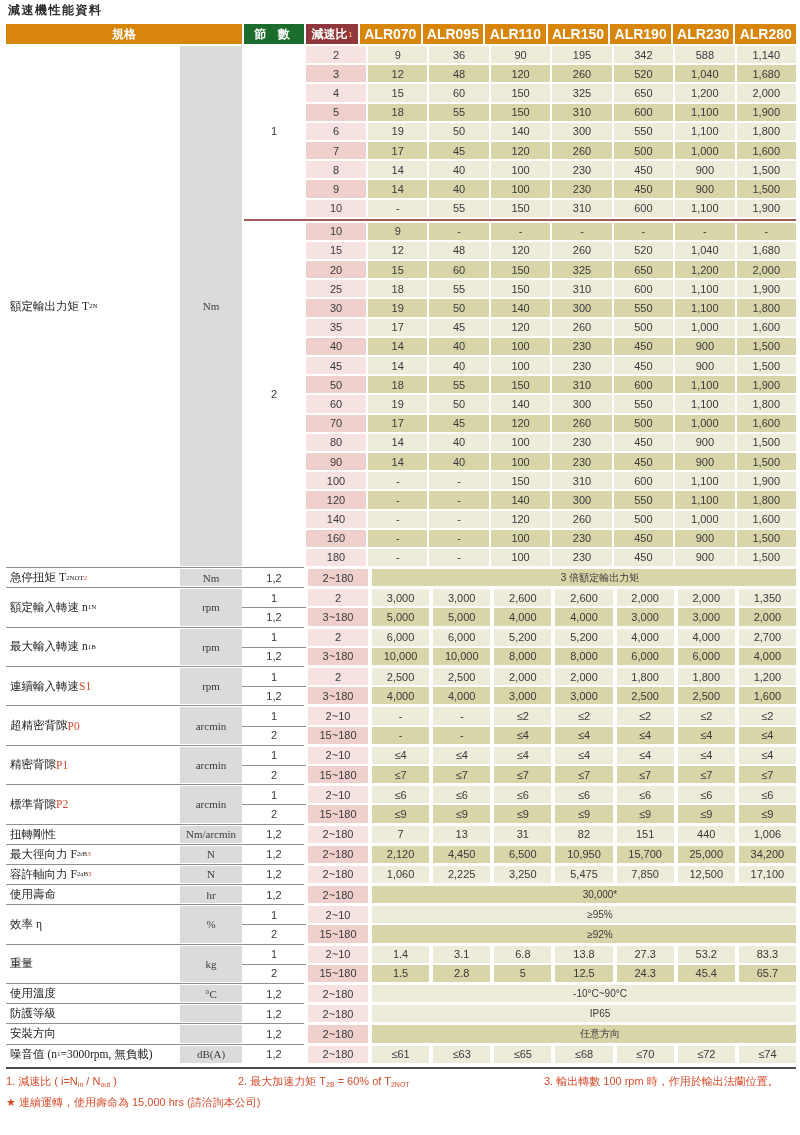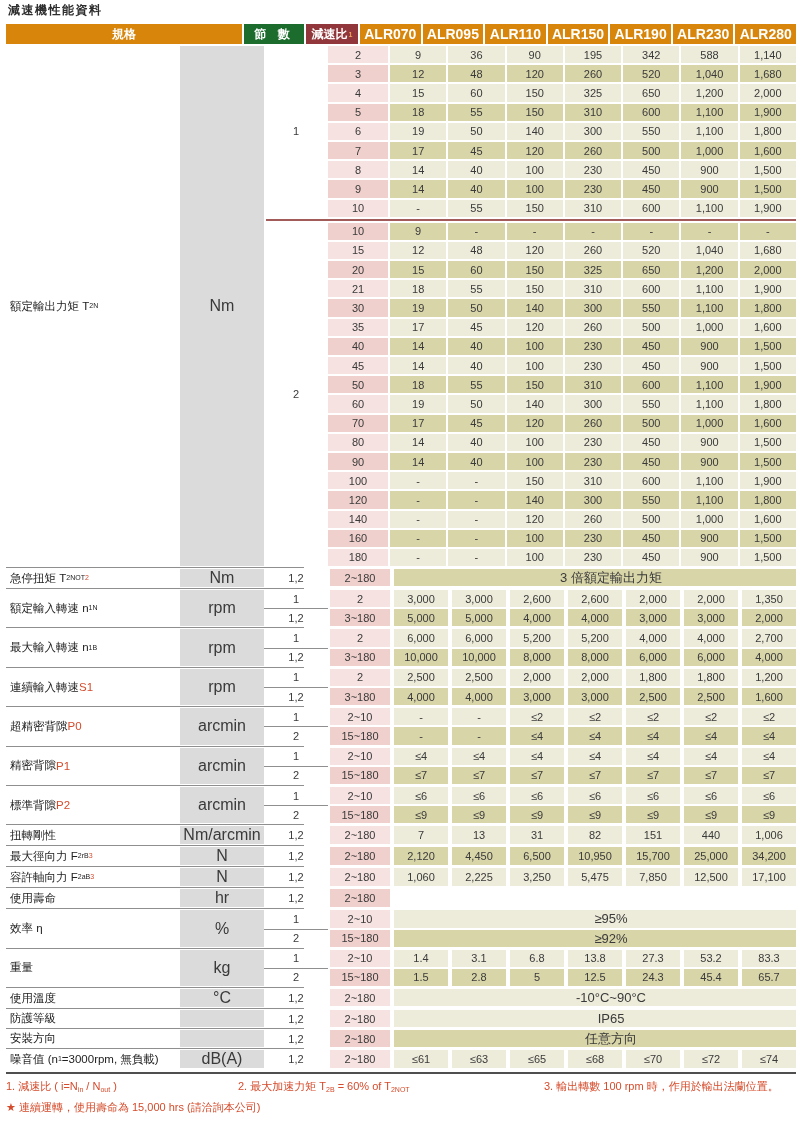--- a/index.html
+++ b/index.html
@@ -25,33 +25,33 @@
   .tablewrap{position:absolute;left:6px;top:24px;width:790px;}
   .hdr{display:flex;gap:2px;height:20px;margin-bottom:2px;}
   .hcell{display:flex;align-items:center;justify-content:center;color:#fff;
     font-weight:bold;font-size:12px;}
   .h-spec{width:236px;background:var(--c-orange);}
   .h-stage{width:60px;background:var(--c-green);letter-spacing:4px;}
   .h-ratio{width:52px;background:var(--c-maroon);position:relative;}
   .h-ratio sup{font-size:7px;color:#F2A559;margin-left:1px;}
   .h-model{flex:1;background:var(--c-orange);font-size:14px;}
   .band{display:flex;gap:2px;}
-  .cell{display:flex;align-items:center;justify-content:center;font-size:11px;}
+  .cell{display:flex;align-items:center;justify-content:center;font-size:11px;font-family:Liberation Serif, serif;}
   .lblcell{width:172px;justify-content:flex-start;padding-left:4px;background:#fff;
     font-size:11.5px;color:#222;}
-  .unitcell{width:84px;background:var(--c-gray);font-size:16px;}
+  .unitcell{width:62px;background:var(--c-gray);font-size:11px;}
   .rcol{flex:1;display:flex;flex-direction:column;}
   .sect{display:flex;gap:2px;}
   .stagecol{width:60px;display:flex;align-items:center;justify-content:center;
     font-size:11px;background:#fff;}
   .rowscol{flex:1;display:flex;flex-direction:column;gap:2px;}
   .trow{display:flex;gap:2px;height:var(--rh);}
   .ratio{width:60px;display:flex;align-items:center;justify-content:center;font-size:11px;}
   .val{flex:1;display:flex;align-items:center;justify-content:center;font-size:11px;}
-  .span{flex:1;display:flex;align-items:center;justify-content:center;font-size:13px;padding-left:32px;}
+  .span{flex:1;display:flex;align-items:center;justify-content:center;font-size:10px;padding-left:32px;}
   .shade-light .ratio{background:var(--c-pink-light);}
   .shade-dark  .ratio{background:var(--c-pink-dark);}
   .shade-light .val,.shade-light .span{background:var(--c-light);}
   .shade-dark  .val,.shade-dark  .span{background:var(--c-dark);}
   .maroonsep{height:2px;background:var(--c-sep-maroon);margin:2px 0;}
   .groups{position:relative;margin-top:3px;display:flex;flex-direction:column;}
   .groups::before{content:"";position:absolute;top:-2px;left:0;width:298px;height:1px;
     background:#8F8F8F;}
   .group{position:relative;display:flex;gap:2px;margin-bottom:3px;}
   .group::after{content:"";position:absolute;left:0;bottom:-2px;width:298px;height:1px;
@@ -225,21 +225,21 @@
                 <div class="ratio">20</div>
                 <div class="val">15</div>
                 <div class="val">60</div>
                 <div class="val">150</div>
                 <div class="val">325</div>
                 <div class="val">650</div>
                 <div class="val">1,200</div>
                 <div class="val">2,000</div>
               </div>
               <div class="trow shade-light">
-                <div class="ratio">21</div>
+                <div class="ratio">25</div>
                 <div class="val">18</div>
                 <div class="val">55</div>
                 <div class="val">150</div>
                 <div class="val">310</div>
                 <div class="val">600</div>
                 <div class="val">1,100</div>
                 <div class="val">1,900</div>
               </div>
               <div class="trow shade-dark">
                 <div class="ratio">30</div>
@@ -617,20 +617,21 @@
             </div>
           </div>
         </div>
         <div class="group">
           <div class="cell lblcell">使用壽命</div>
           <div class="cell unitcell">hr</div>
           <div class="grows">
             <div class="grow shade-dark">
               <div class="gstage">1,2</div>
               <div class="ratio">2~180</div>
+              <div class="span">30,000*</div>
             </div>
           </div>
         </div>
         <div class="group">
           <div class="cell lblcell">效率 η</div>
           <div class="cell unitcell">%</div>
           <div class="grows">
             <div class="grow shade-light">
               <div class="gstage mid">1</div>
               <div class="ratio">2~10</div>

